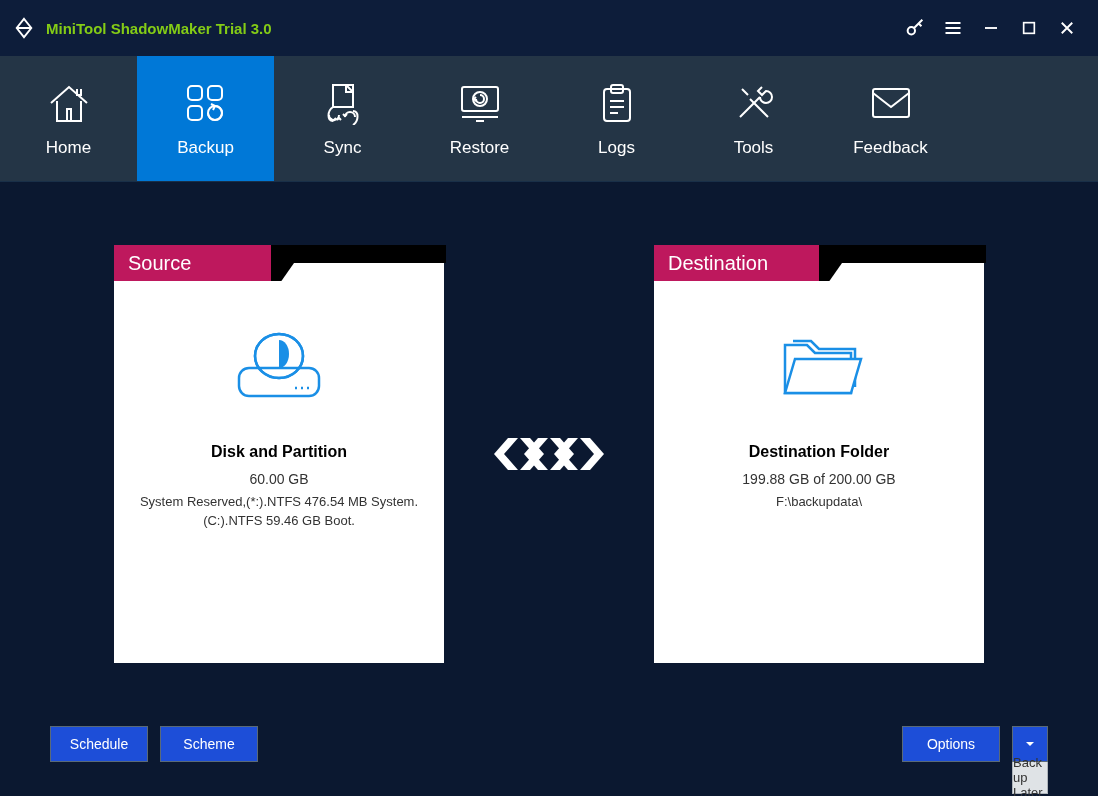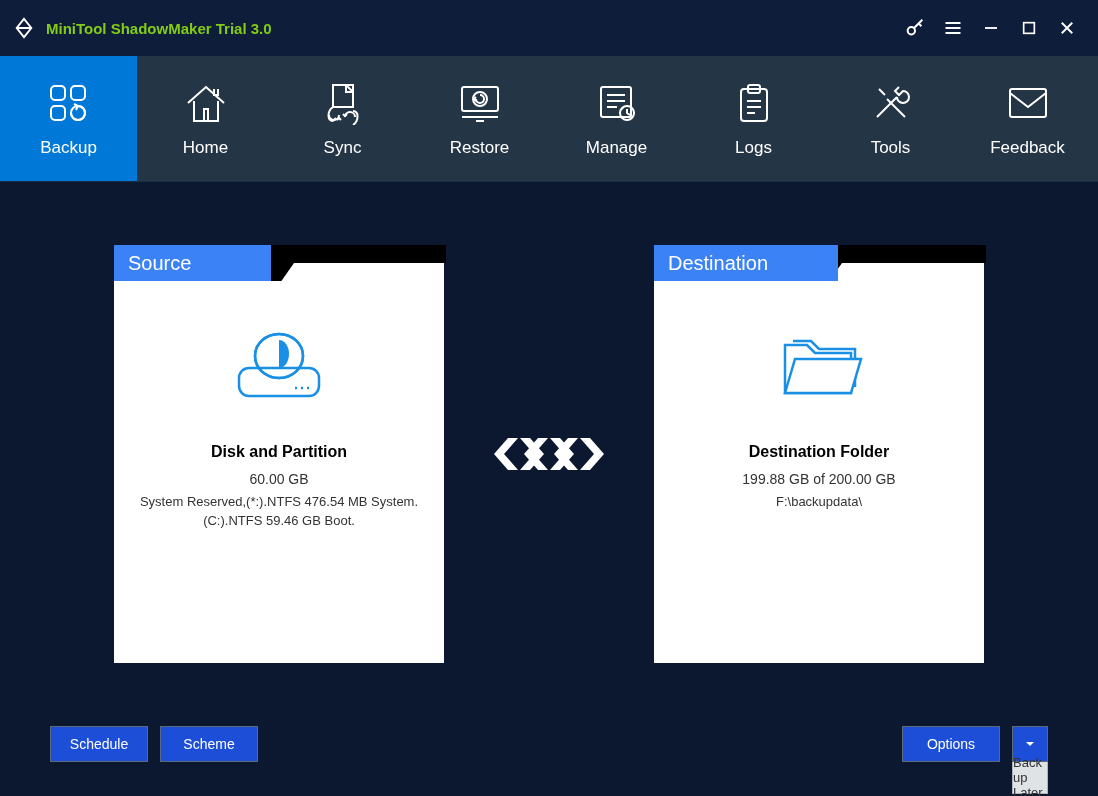--- a/index.html
+++ b/index.html
@@ -61,21 +61,21 @@
     display: flex; flex-direction: column;
     position: relative;
   }
   .card-header {
     height: 36px; position: relative;
     display: flex; align-items: center;
   }
   .card-header .tab {
     position: absolute; left: 0; top: 0;
     height: 36px;
-    background: #3b82f6;
+    background: #be185d;
     color: #fff;
     font-size: 20px;
     font-weight: 400;
     display: flex; align-items: center;
     padding: 0 18px 0 14px;
   }
   .card-header .slash {
     position:absolute; height:36px; width:36px;
     background:#000;
     transform: skewX(-35deg);
@@ -169,73 +169,62 @@
       </svg>
   </div>
   <div class="win-ctrl">
     <svg width="18" height="18" viewBox="0 0 24 24" fill="none" stroke-width="2.5">
         <path d="M5 5l14 14M19 5L5 19"></path>
       </svg>
   </div>
 </div>
 
 <div class="nav">
+  <div class="nav-item">
+    <span class="icon">
+      <svg width="50" height="44" viewBox="0 0 48 44" stroke-width="2">
+          <path d="M6 22 L24 6 L42 22 M12 20 V40 H36 V20 M22 40 V28 H26 V40 M32 8 V14 H36 V8"></path>
+        </svg>
+    </span>
+    <span class="label">Home</span>
+  </div>
   <div class="nav-item active">
     <span class="icon">
       <svg width="48" height="42" viewBox="0 0 48 42" stroke-width="2">
           <rect x="6" y="4" width="14" height="14" rx="4"></rect>
           <rect x="26" y="4" width="14" height="14" rx="4"></rect>
           <rect x="6" y="24" width="14" height="14" rx="4"></rect>
           <circle cx="33" cy="31" r="7"></circle>
           <path d="M33 24 a7 7 0 1 1 -7 7 M29 22 l4 2 l-2 4"></path>
         </svg>
     </span>
     <span class="label">Backup</span>
   </div>
   <div class="nav-item">
     <span class="icon">
-      <svg width="50" height="44" viewBox="0 0 48 44" stroke-width="2">
-          <path d="M6 22 L24 6 L42 22 M12 20 V40 H36 V20 M22 40 V28 H26 V40 M32 8 V14 H36 V8"></path>
-        </svg>
-    </span>
-    <span class="label">Home</span>
-  </div>
-  <div class="nav-item">
-    <span class="icon">
       <svg width="40" height="44" viewBox="0 0 40 44" stroke-width="2">
           <path d="M10 4 H30 V26 H10 Z M23 4 L30 11 M23 4 V11 H30"></path>
           <path d="M10 26 C 4 30 4 40 10 40 M10 40 l-3 -3 M10 40 l3 -3 M30 30 C 36 30 36 40 30 44" fill="none"></path>
           <path d="M6 34 a5 5 0 0 0 10 0" fill="none"></path>
           <path d="M22 36 a5 5 0 0 1 10 0" fill="none"></path>
           <path d="M14 39 l2 -2 l2 2 M24 33 l-2 2 l-2 -2"></path>
         </svg>
     </span>
     <span class="label">Sync</span>
   </div>
   <div class="nav-item">
     <span class="icon">
       <svg width="48" height="44" viewBox="0 0 48 44" stroke-width="2">
           <rect x="6" y="6" width="36" height="24" rx="2"></rect>
           <path d="M6 36 H42 M20 40 H28"></path>
           <circle cx="24" cy="18" r="7"></circle>
           <path d="M24 14 a4 4 0 1 1 -4 4 M20 16 l-2 2 l2 2"></path>
         </svg>
     </span>
     <span class="label">Restore</span>
-  </div>
-  <div class="nav-item">
-    <span class="icon">
-      <svg width="48" height="44" viewBox="0 0 48 44" stroke-width="2">
-          <rect x="8" y="6" width="30" height="30" rx="2"></rect>
-          <path d="M14 14 H32 M14 20 H32 M14 26 H24"></path>
-          <circle cx="34" cy="32" r="7"></circle>
-          <path d="M34 28 V32 L37 34 M34 24 V26 M34 38 V40 M26 32 H28 M40 32 H42 M29 27 l1 1 M39 37 l-1 -1 M29 37 l1 -1 M39 27 l-1 1"></path>
-        </svg>
-    </span>
-    <span class="label">Manage</span>
   </div>
   <div class="nav-item">
     <span class="icon">
       <svg width="42" height="44" viewBox="0 0 42 44" stroke-width="2">
           <rect x="8" y="8" width="26" height="32" rx="3"></rect>
           <rect x="15" y="4" width="12" height="8" rx="2"></rect>
           <path d="M14 20 H28 M14 26 H28 M14 32 H22"></path>
         </svg>
     </span>
     <span class="label">Logs</span>
@@ -296,21 +285,21 @@
         <path d="M60 22 L74 6 L84 6 L70 22 L84 38 L74 38 Z"></path>
       </g>
     </svg>
   </div>
 
   <div class="card">
     <div class="card-header">
       <div class="slash" style="left:148px; width:40px;"></div>
       <div class="slash half" style="left:180px; width:152px; transform:none;"></div>
       <div class="slash half" style="left:168px; width:24px;"></div>
-      <div class="tab" style="width:184px;">Destination</div>
+      <div class="tab" style="width:165px;">Destination</div>
     </div>
     <div class="card-body">
       <div class="illus">
         <svg width="96" height="78" viewBox="0 0 96 78" stroke-width="2.5">
           <path d="M14 20 V66 H80 V26 H44 L36 18 H14 Z"></path>
           <path d="M22 14 H40 L48 22 H84 V60"></path>
           <path d="M14 66 L24 32 H90 L80 66 Z" fill="#fff"></path>
         </svg>
       </div>
       <h3>Destination Folder</h3>

